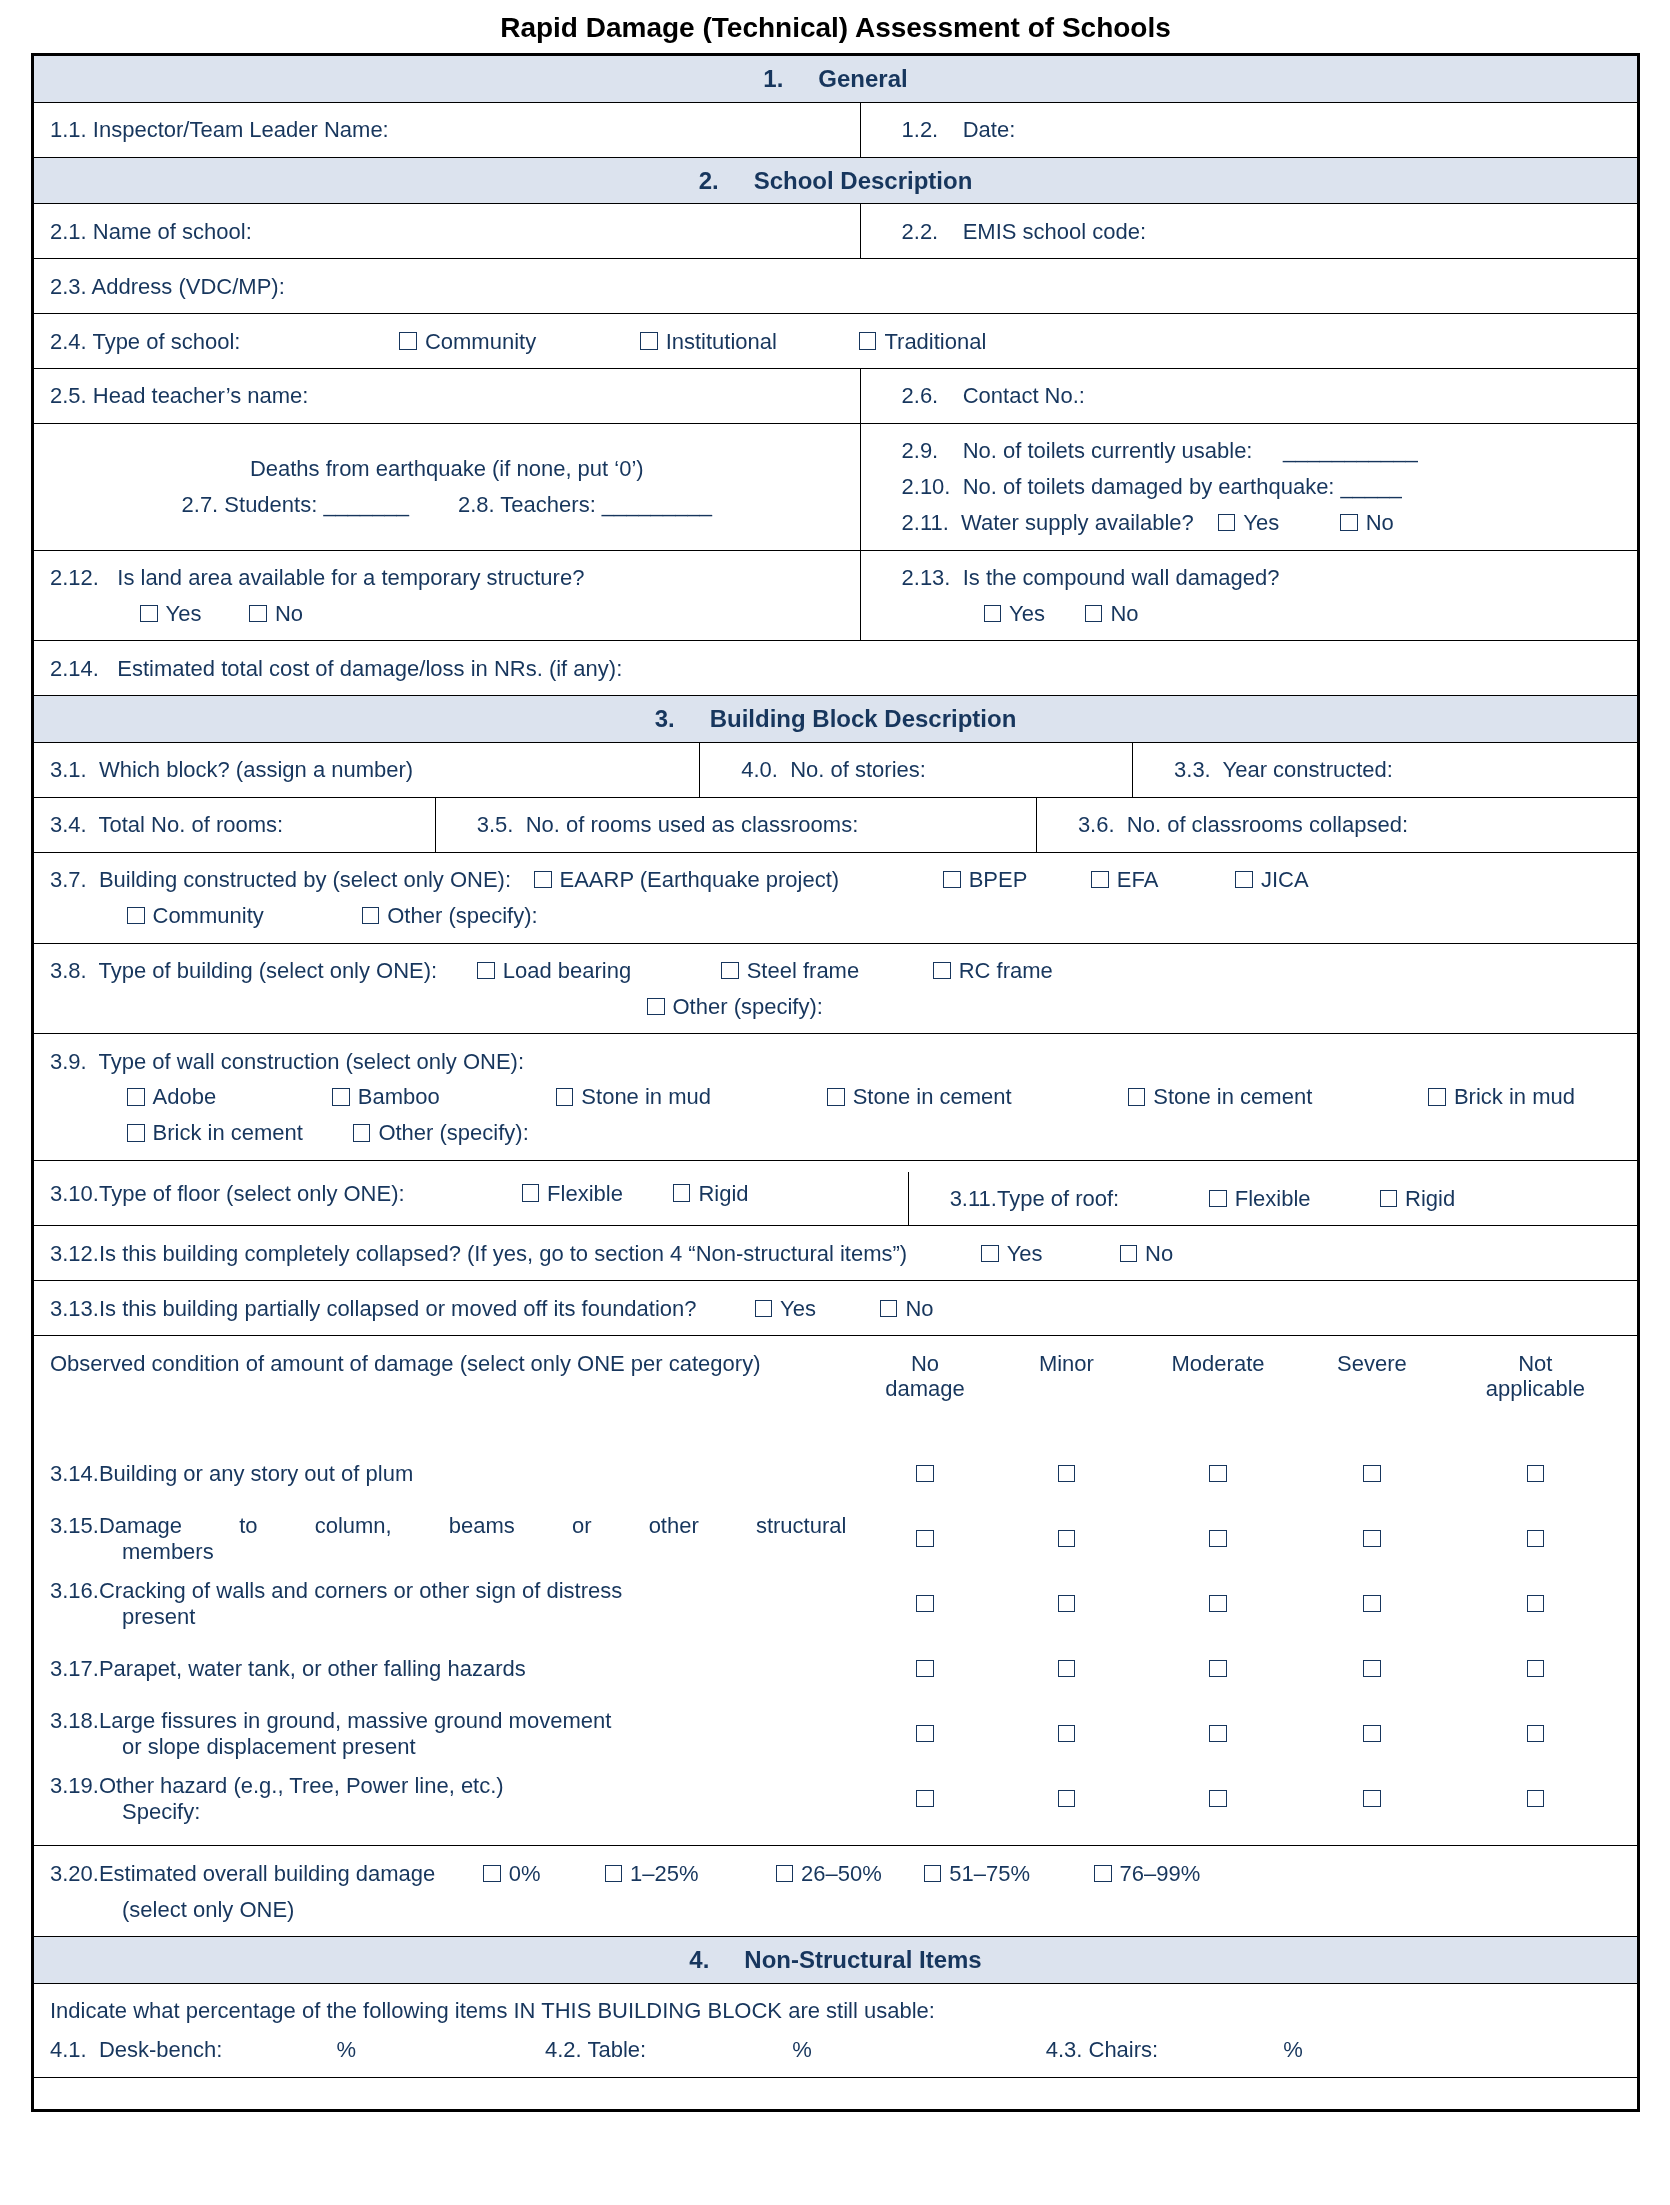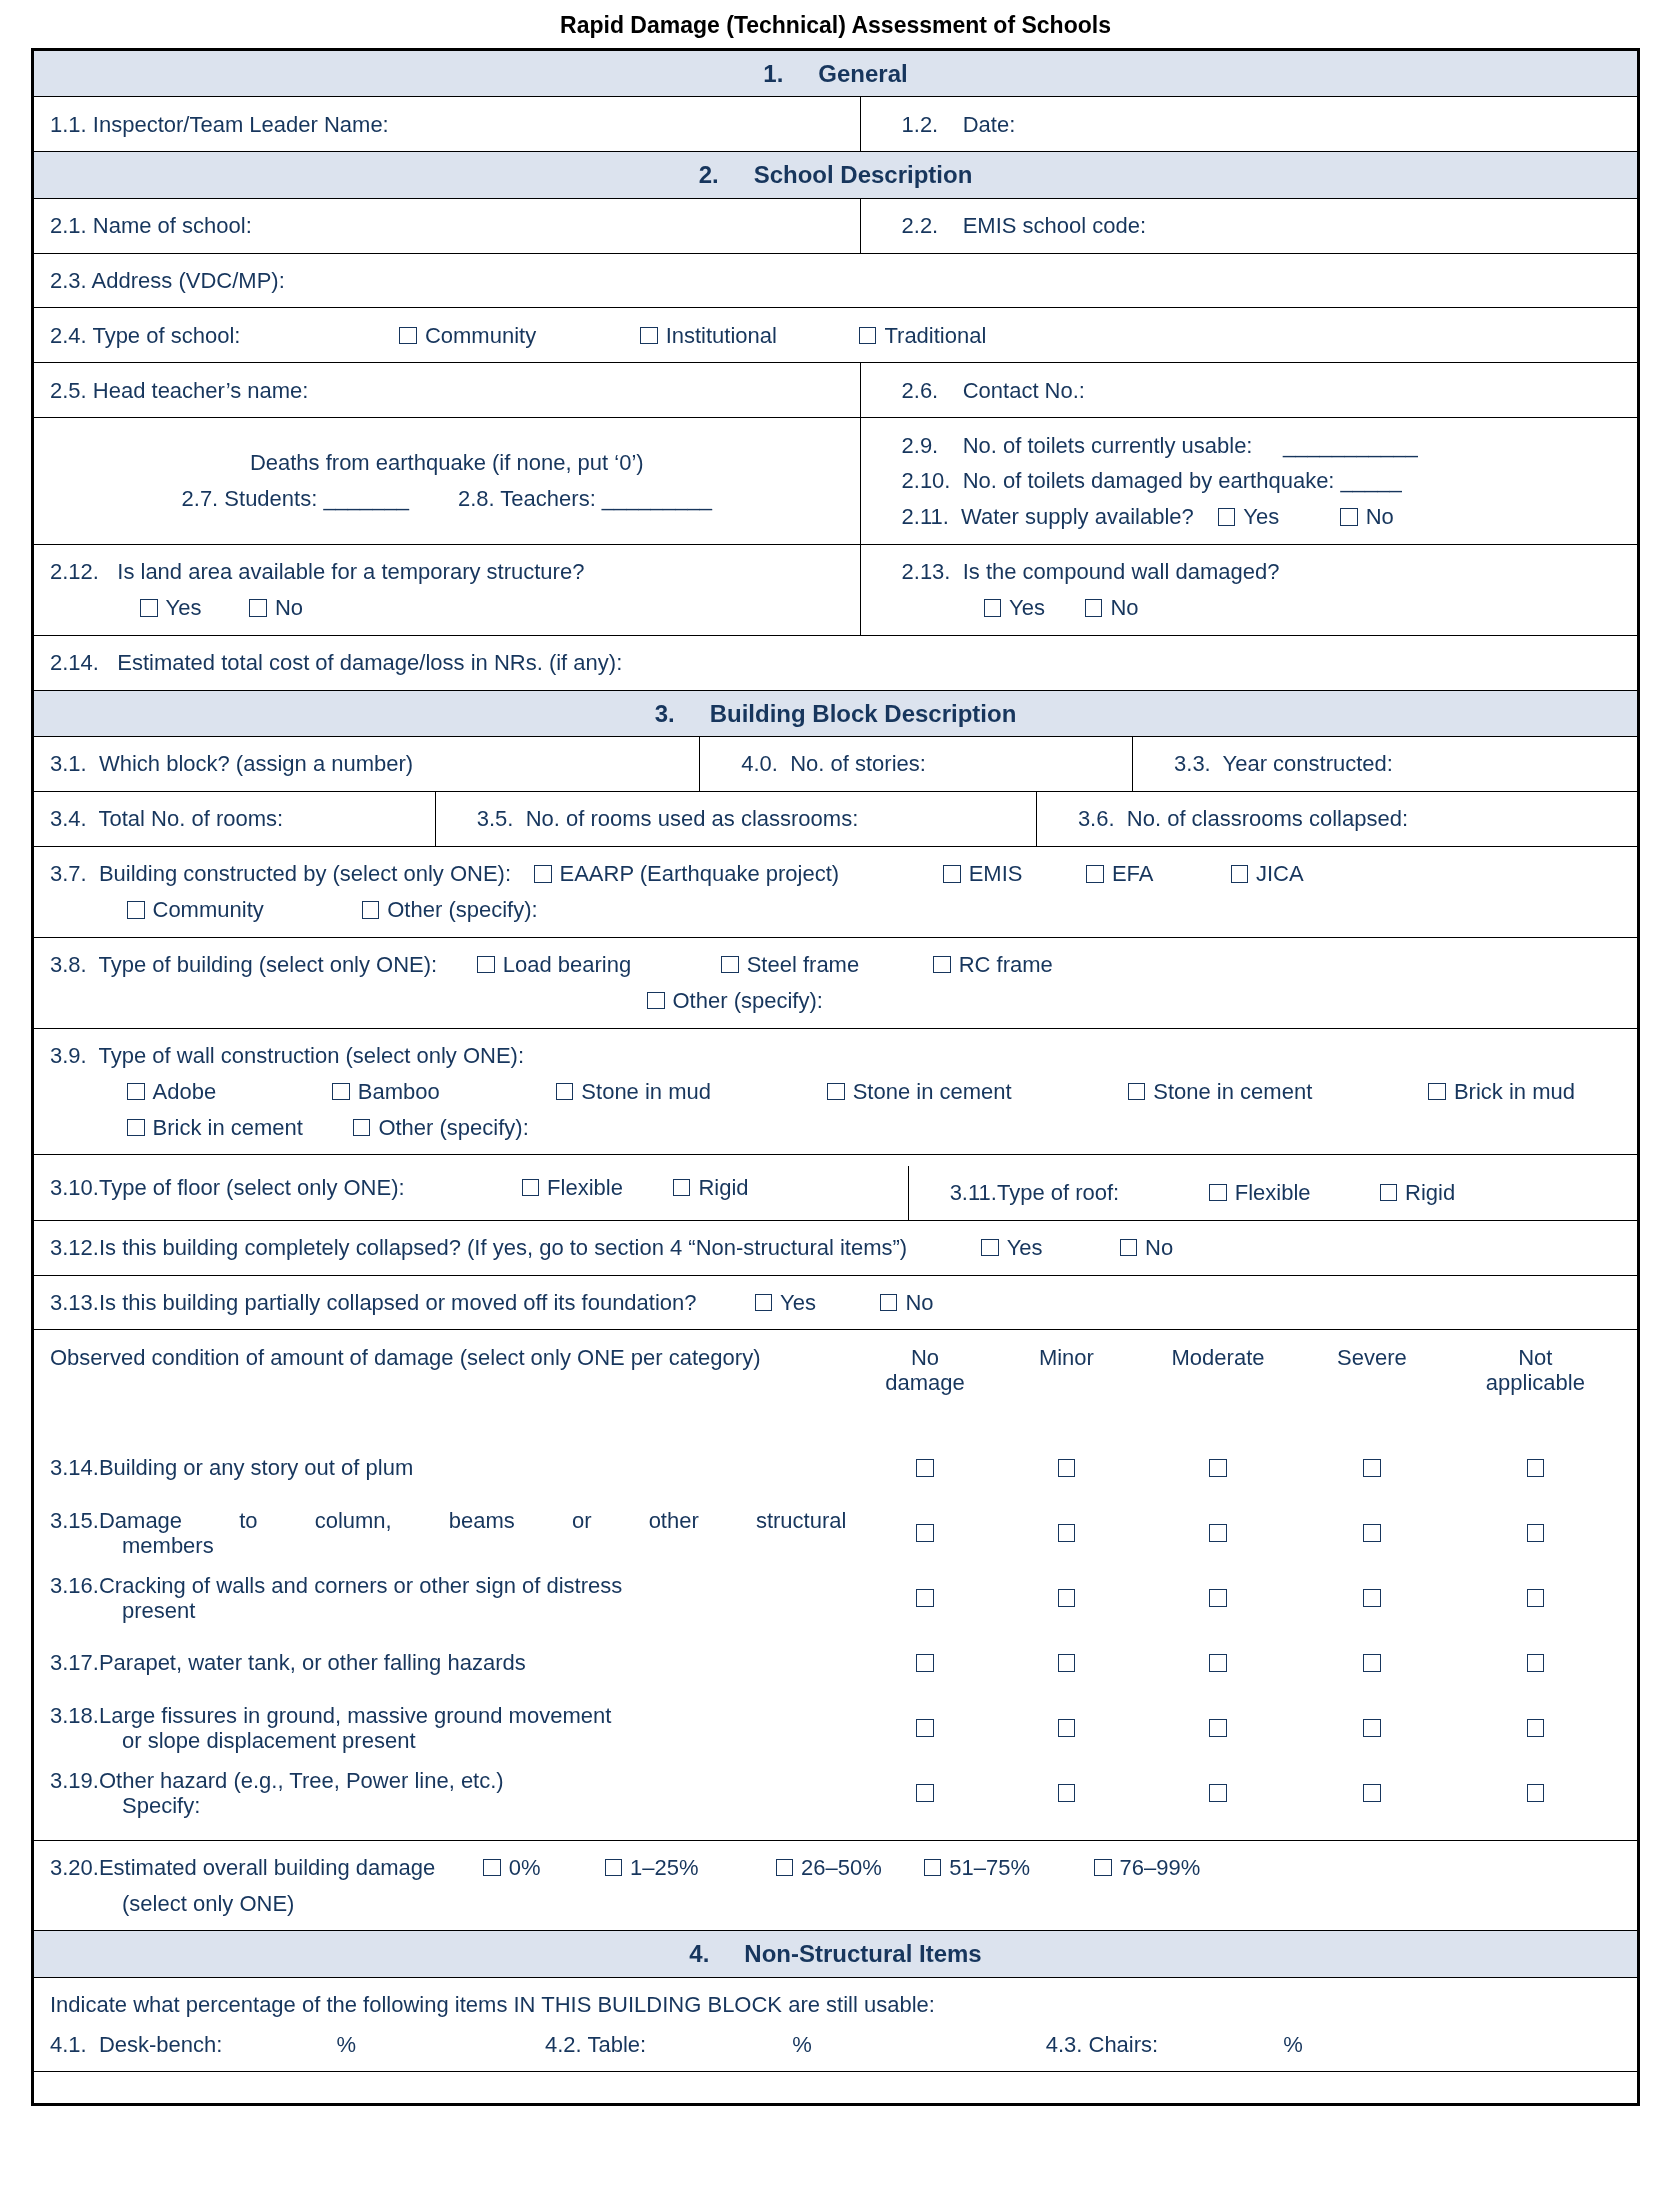--- a/index.html
+++ b/index.html
@@ -4,21 +4,21 @@
 <style>
   * { margin:0; padding:0; box-sizing:border-box; }
   html, body { background:#ffffff; }
   body {
     width:1671px; height:2205px; overflow:hidden;
     font-family:"Liberation Sans", sans-serif;
     font-size:22px; line-height:1.15;
     color:var(--ink, #17365d);
   }
   .page { padding:7.4px 31px 0 31px; }
-  .title { text-align:center; font-size:23px; font-weight:bold; color:var(--title, #000000); margin:4.2px 0 9.6px 0; }
+  .title { text-align:center; font-size:28px; font-weight:bold; color:var(--title, #000000); margin:4.2px 0 9.6px 0; }
   .form { border:3.2px solid var(--bd, #000000); background:#ffffff; }
   .row { display:flex; border-top:1.6px solid var(--bd, #000000); }
   .row:first-child { border-top:0; }
   .sec { background:var(--hdr, #dce3ee); justify-content:center; align-items:center; font-weight:bold; font-size:24px; padding:9px 0; }
   .secnum { margin-right:35px; }
   .cell { padding:14.3px 16px; min-width:0; }
   .cell + .cell { border-left:1.6px solid var(--bd, #000000);padding-left:41px; }
   .full { width:100%; }
   .w515 { width:51.5%; }
   .w415 { width:41.5%; } .w27 { width:27%; }
@@ -229,21 +229,21 @@
     <div class="row">
       <div class="cell full">
         <div class="line">
           <span class="lbl">3.7.  Building constructed by (select only ONE):</span>
           <span class="opt ml20">
             <span class="cb"></span>
             <span>EAARP (Earthquake project)</span>
           </span>
           <span class="opt ml195">
             <span class="cb"></span>
-            <span>EMIS</span>
+            <span>BPEP</span>
           </span>
           <span class="opt ml120">
             <span class="cb"></span>
             <span>EFA</span>
           </span>
           <span class="opt ml145">
             <span class="cb"></span>
             <span>JICA</span>
           </span>
         </div>

